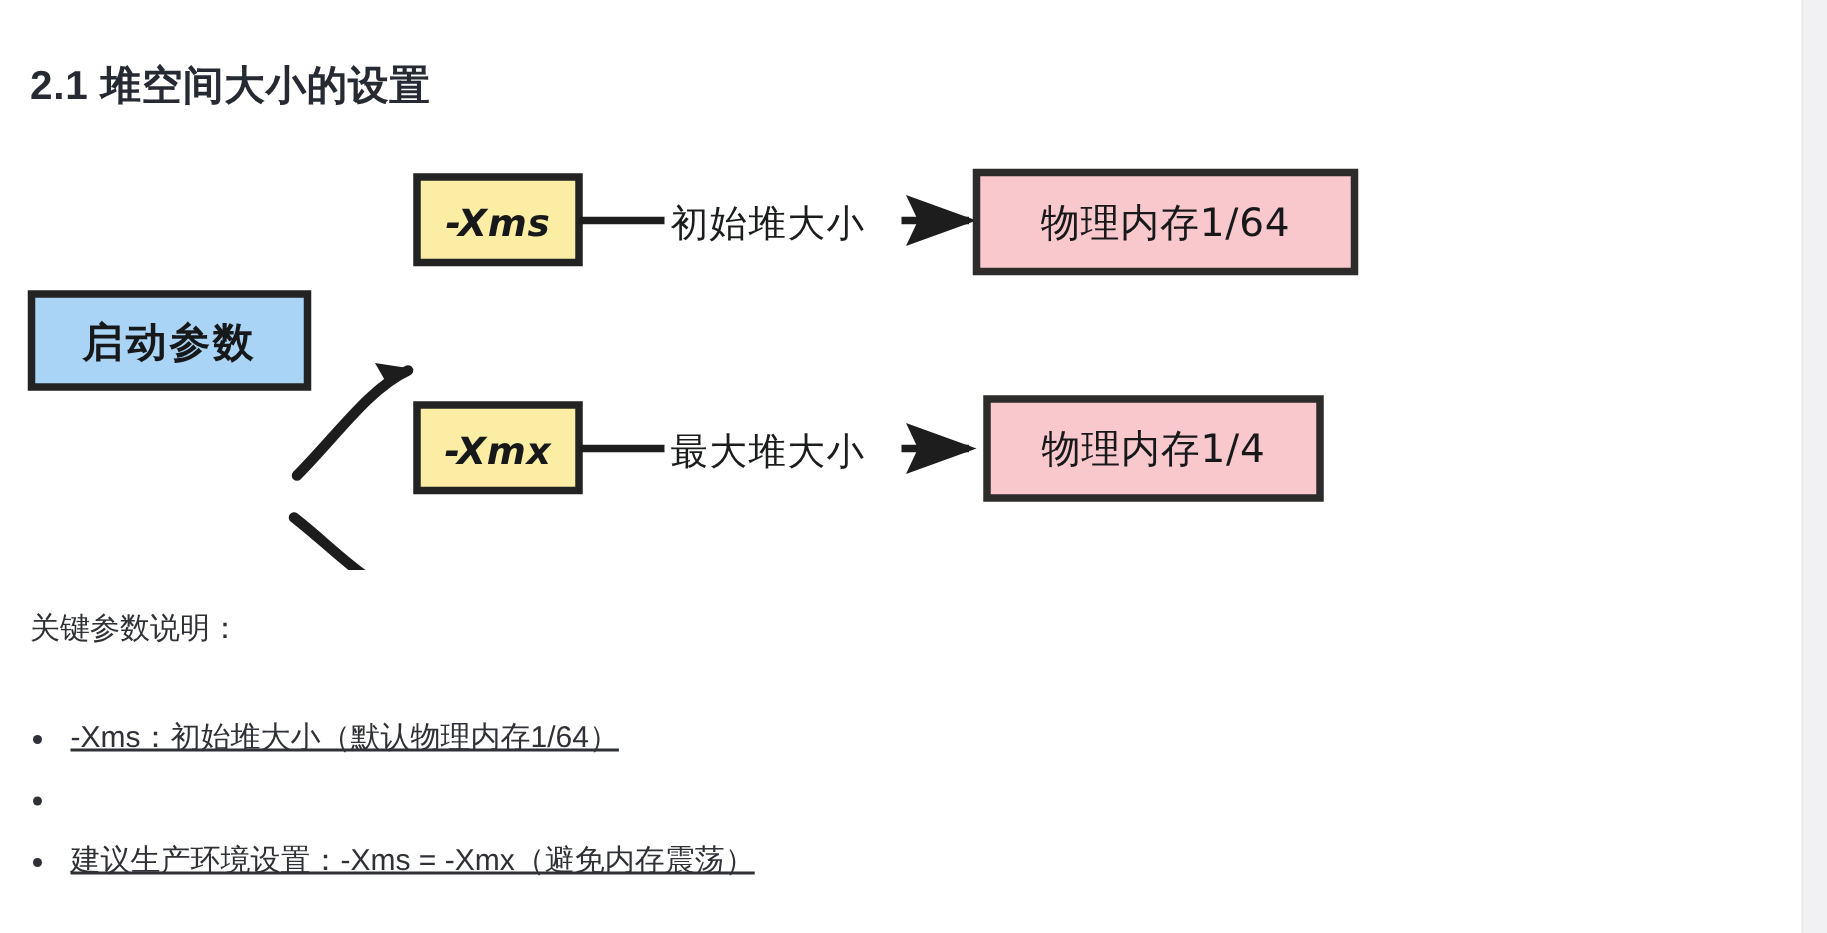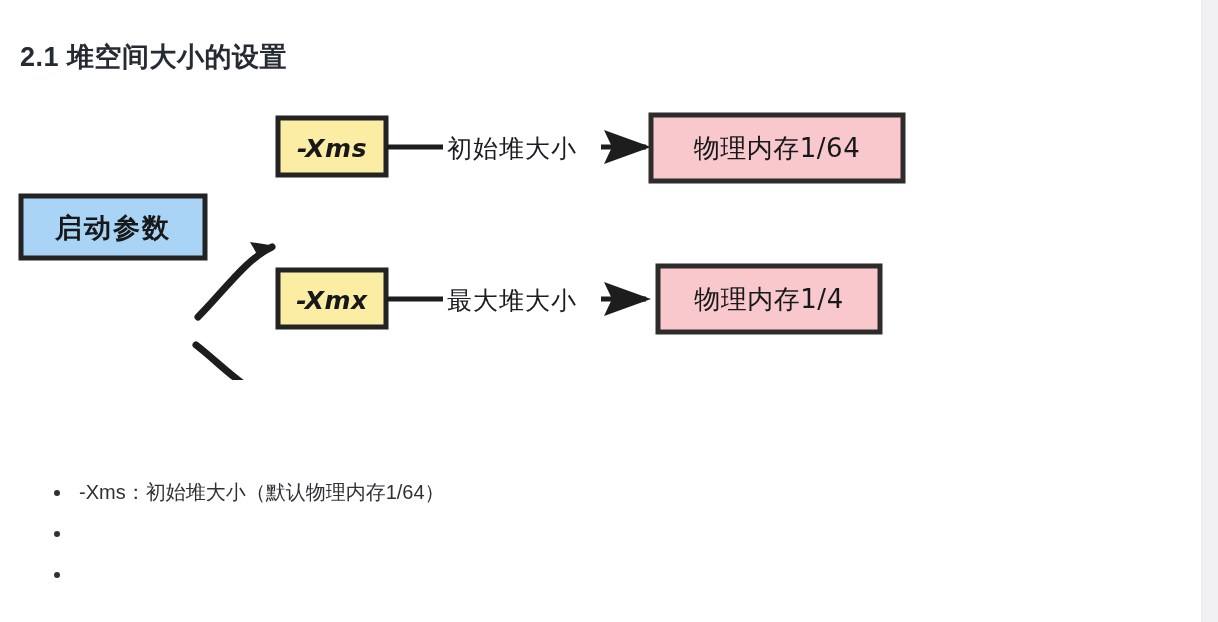--- a/index.html
+++ b/index.html
@@ -85,26 +85,27 @@
   .lead {
     position: absolute;
     left: 20px;
     top: 405px;
     font-size: 20px;
     color: #2f3136;
     white-space: nowrap;
   }
   .bullets {
     position: absolute;
-    left: 36px;
+    left: 4px;
     top: 472px;
     width: 1100px;
     margin: 0;
     padding: 0;
     list-style: none;
+    text-decoration: underline;
   }
   .bullets li {
     position: relative;
     padding-left: 43px;
     height: 41px;
     line-height: 41px;
     font-size: 20px;
     color: #2f3136;
     white-space: nowrap;
   }
@@ -193,30 +194,32 @@
       </g>
 
       <g>
         <rect x="658" y="171" width="222" height="66" fill="#f8c8cd" stroke="#2e2b2b" stroke-width="5"></rect>
         <text class="boxtext cn-pink" x="769" y="213" text-anchor="middle">物理内存1/4</text>
       </g>
     </svg>
   </div>
 
 
+  <div class="lead">关键参数说明：</div>
 
   <ul class="bullets">
     <li>
       <span class="dot"></span>
       <span>-Xms：初始堆大小（默认物理内存1/64）</span>
     </li>
     <li>
       <span class="dot"></span>
     </li>
     <li>
       <span class="dot"></span>
+      <span>建议生产环境设置：-Xms = -Xmx（避免内存震荡）</span>
     </li>
   </ul>
 </div>
 
 <div id="scrollbar-track">
   <div id="scrollbar-thumb"></div>
 </div>
 
 </body></html>

